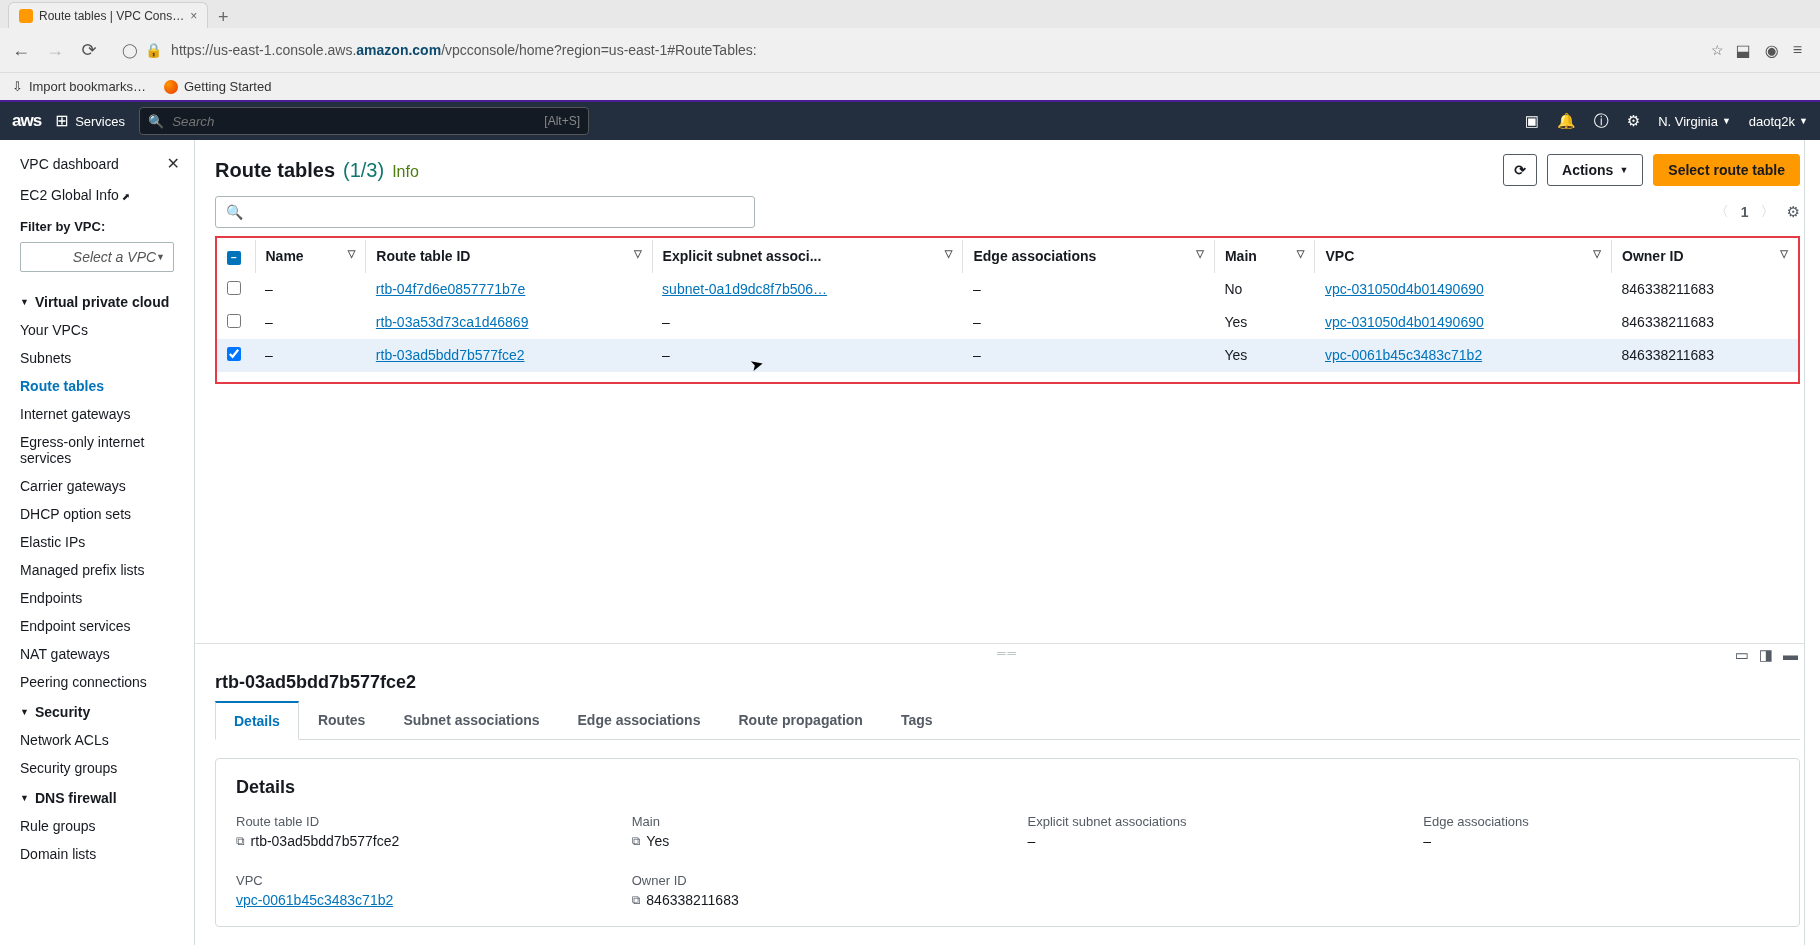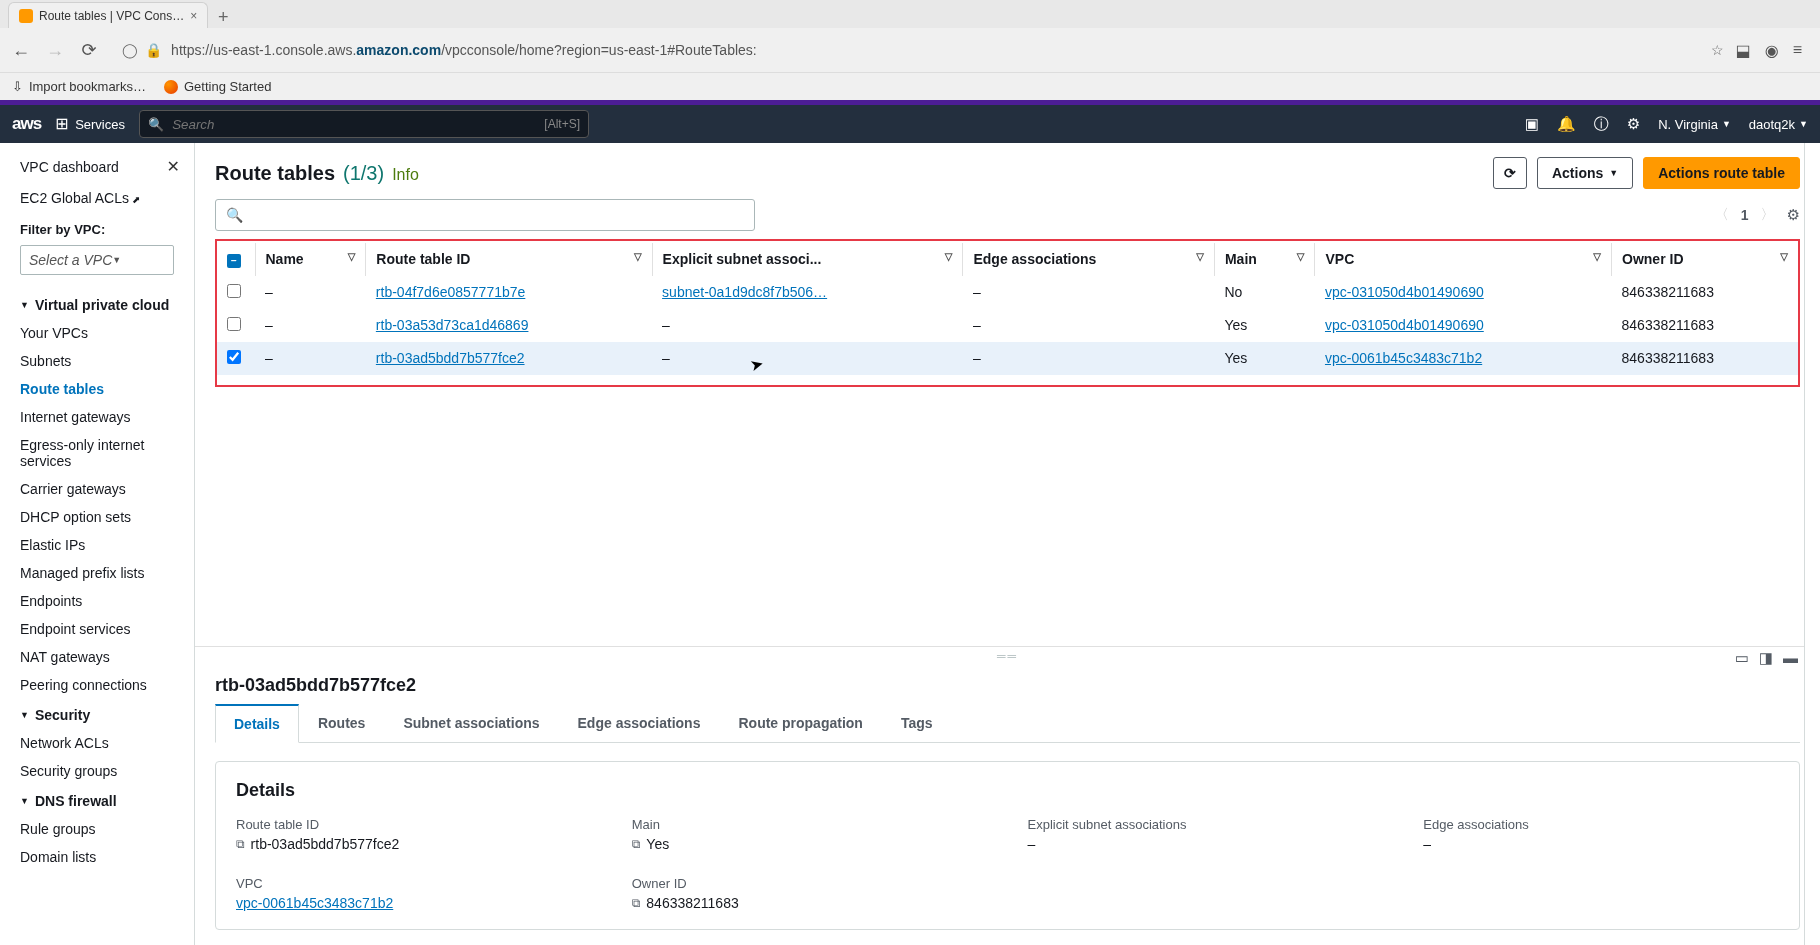--- a/index.html
+++ b/index.html
@@ -1,19 +1,19 @@
 <!DOCTYPE html>
 <html><head>
 <meta charset="utf-8">
 <style>
 * { margin: 0; padding: 0; box-sizing: border-box; font-family: "Amazon Ember", -apple-system, BlinkMacSystemFont, "Segoe UI", Arial, sans-serif; }
 body { width: 1820px; height: 945px; background: #f5f5f5; overflow: hidden; font-size: 14px; color: #16191f; position: relative; }
 
 
-.browser-chrome { background: #f0f0f0; border-bottom: 5px solid #4c1d95; }
+.browser-chrome { background: #f0f0f0; border-bottom: 2px solid #4c1d95; }
 .tabs-bar { height: 28px; background: #e8e8e8; display: flex; align-items: flex-end; padding: 0 8px; }
 .browser-tab { height: 26px; min-width: 180px; background: #f0f0f0; border-radius: 6px 6px 0 0; display: flex; align-items: center; padding: 0 10px; font-size: 12px; color: #333; gap: 6px; border: 1px solid #d0d0d0; border-bottom: none;}
 .tab-favicon { width: 14px; height: 14px; background: #ff9900; border-radius: 3px; }
 .tab-close { margin-left: auto; color: #666; cursor: pointer; }
 .new-tab { width: 30px; text-align: center; color: #666; cursor: pointer; font-size: 18px; }
 .nav-bar { height: 44px; display: flex; align-items: center; padding: 0 10px; gap: 12px; }
 .nav-btn { width: 22px; height: 22px; color: #555; display: flex; align-items: center; justify-content: center; cursor: pointer; font-size: 18px; }
 .nav-btn.disabled { color: #bbb; }
 .addr-bar { flex: 1; display: flex; align-items: center; gap: 8px; padding: 0 10px; }
 .addr-icon { color: #666; }
@@ -40,21 +40,21 @@
 .user-sel { display: flex; align-items: center; gap: 4px; cursor: pointer; }
 
 
 .app { display: flex; height: calc(945px - 28px - 44px - 28px - 38px); position: relative;}
 .sidebar { width: 195px; background: #fff; border-right: 1px solid #d5dbdb; overflow-y: auto; padding: 14px 0 30px 0; flex-shrink: 0;}
 .sb-dash { display: flex; justify-content: space-between; align-items: center; padding: 0 14px 10px 20px; font-size: 14px; }
 .sb-close { cursor: pointer; font-size: 16px; color: #333;}
 .sb-link-ext { padding: 4px 20px 10px 20px; display: block; color: #16191f; text-decoration: none; font-size: 14px;}
 .sb-link-ext .ext-icon { font-size: 10px; margin-left: 3px;}
 .sb-filter-lbl { padding: 6px 20px 4px; font-size: 13px; font-weight: 600;}
-.sb-filter-sel { margin: 4px 20px 14px; height: 30px; border: 1px solid #aab7b8; border-radius: 2px; display: flex; align-items: center; padding: 13px 8px; font-style: italic; color: #555; cursor: pointer; justify-content: flex-start;}
+.sb-filter-sel { margin: 4px 20px 14px; height: 30px; border: 1px solid #aab7b8; border-radius: 2px; display: flex; align-items: center; padding: 13px 8px; font-style: italic; color: #555; cursor: pointer; justify-content: flex-end;}
 .sb-section-hdr { padding: 8px 20px 6px; font-weight: 700; font-size: 14px; display: flex; align-items: center; gap: 6px; cursor: pointer;}
 .sb-section-hdr::before { content: "▼"; font-size: 9px;}
 .sb-item { padding: 6px 20px 6px 20px; font-size: 14px; color: #16191f; cursor: pointer; }
 .sb-item.active { color: #0073bb; font-weight: 700;}
 
 .main { flex: 1; display: flex; flex-direction: column; background: #fff; min-width: 0;}
 .main-top { padding: 14px 20px 10px 20px; display: flex; align-items: center; justify-content: space-between;}
 .title { font-size: 20px; font-weight: 700; display: flex; align-items: baseline; gap: 8px;}
 .title .count { font-weight: 300; color: #0f766e;}
 .title .info { font-size: 16px; color: #4d7c0f; font-weight: 400; cursor: pointer;}
@@ -174,21 +174,21 @@
 </div>
 
 <div class="app">
 
   <div class="sidebar">
     <div class="sb-dash">
       <span style="cursor:pointer;">VPC dashboard</span>
       <span class="sb-close">✕</span>
     </div>
     <a class="sb-link-ext">
-      <span>EC2 Global ACLs</span><span class="ext-icon">⬈</span>
+      <span>EC2 Global Info</span><span class="ext-icon">⬈</span>
     </a>
     <div class="sb-filter-lbl">Filter by VPC:</div>
     <div class="sb-filter-sel">
       <span>Select a VPC</span>
       <span style="font-size:9px;">▼</span>
     </div>
     <div id="sb-sections">
         <div class="sb-section-hdr">Virtual private cloud</div>
         <div class="sb-item">Your VPCs</div>
         <div class="sb-item">Subnets</div>
@@ -220,21 +220,21 @@
         <span class="info">Info</span>
       </div>
       <div class="top-actions">
         <div class="btn btn-icon">
             <span>⟳</span>
           </div>
         <div class="btn">
           <span>Actions</span>
           <span style="font-size:9px;">▼</span>
         </div>
-        <div class="btn btn-primary">Actions route table</div>
+        <div class="btn btn-primary">Select route table</div>
       </div>
     </div>
 
     <div class="filter-row">
       <div class="filter-input">
         <span>🔍</span>
       </div>
       <div class="pager">
         <span class="pager-btn disabled">〈</span>
         <span style="font-weight:700;">1</span>

